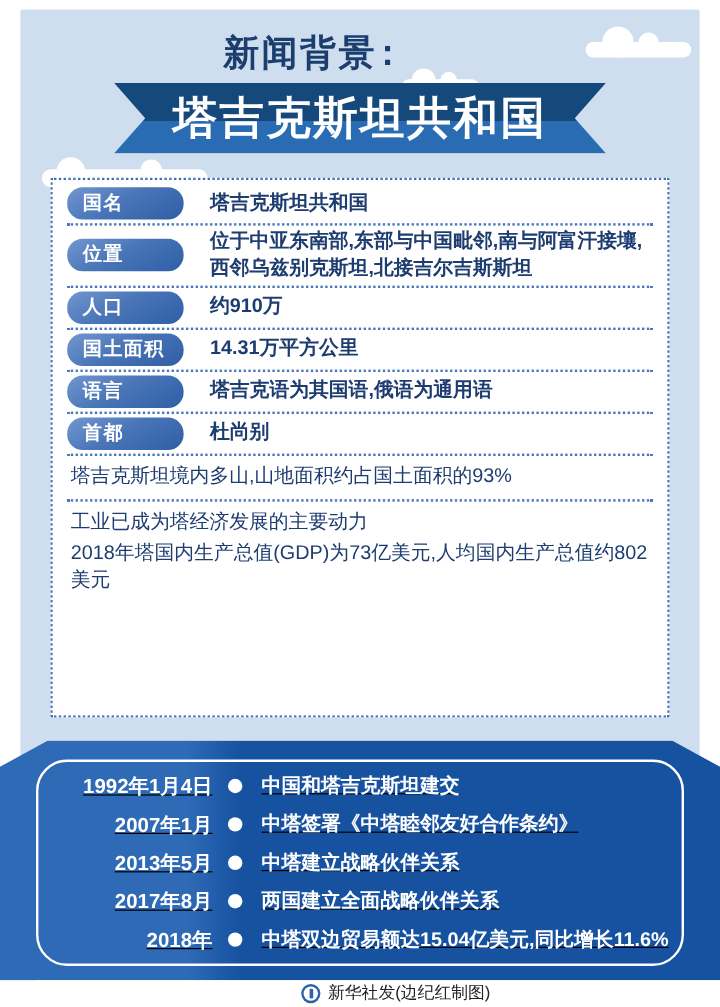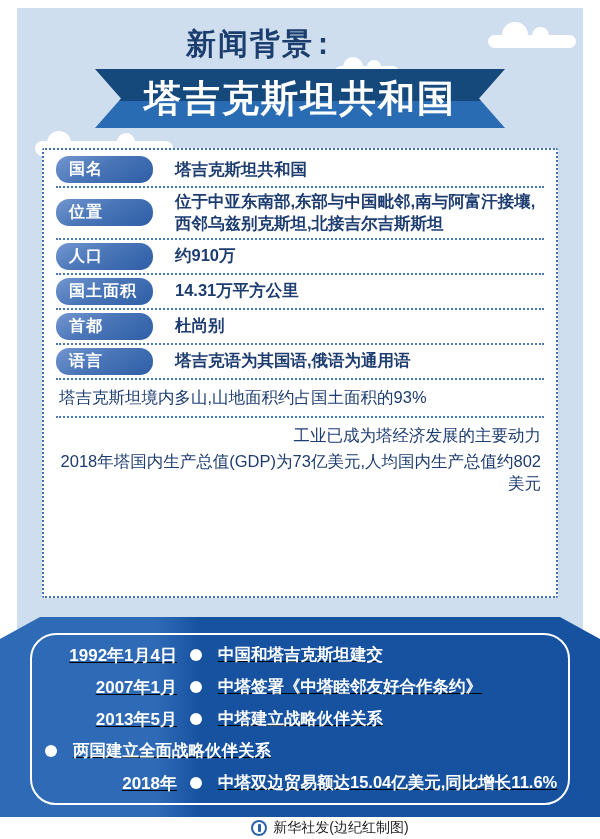--- a/index.html
+++ b/index.html
@@ -32,21 +32,21 @@
   
   .card{position:absolute;left:42px;top:148px;width:516px;height:450px;z-index:4;
         background:#fff;border:2px dotted #3f6fb5;border-radius:2px;box-sizing:border-box;
         padding:3px 12px;display:flex;flex-direction:column;overflow:hidden;}
   .fact-row{display:flex;align-items:center;border-bottom:2px dotted #4a78bb;padding:3px 0;}
   .pill{flex:none;width:97px;box-sizing:border-box;padding:3px 0 3px 13px;border-radius:13px;
         background:linear-gradient(150deg,#7397d0 0%,#4a76b8 45%,#2e5ea6 100%);
         color:#fff;font-size:16px;font-weight:bold;letter-spacing:1px;}
   .fact-value{margin-left:22px;flex:1;font-size:16.5px;font-weight:bold;color:#1d3c70;line-height:1.33;}
   .note{border-bottom:2px dotted #4a78bb;padding:7px 3px;}
-  .note:last-child{border-bottom:none;text-align:right;}
+  .note:last-child{border-bottom:none;}
   .note p{margin:0 0 4px 0;font-size:16.5px;font-weight:normal;color:#1d3c70;line-height:1.33;}
   .note p:last-child{margin-bottom:0;}
 
   
   .panel{position:absolute;left:0;top:617px;width:600px;height:200px;z-index:5;
          background:linear-gradient(90deg,#2e6ab6 0px,#2e6ab6 156px,#1652a0 200px,#1652a0 100%);
          clip-path:polygon(0 22px,40px 0,560px 0,100% 22px,100% 100%,0 100%);}
   .panel-box{position:absolute;left:30px;top:16px;width:540px;height:172px;box-sizing:border-box;
              border:2px solid #fff;border-radius:26px;
              display:flex;flex-direction:column;justify-content:center;text-decoration:underline;}
@@ -92,26 +92,26 @@
     </div>
     <div class="fact-row">
       <div class="pill">人口</div>
       <div class="fact-value">约910万</div>
     </div>
     <div class="fact-row">
       <div class="pill">国土面积</div>
       <div class="fact-value">14.31万平方公里</div>
     </div>
     <div class="fact-row">
+      <div class="pill">语言</div>
+      <div class="fact-value">塔吉克语为其国语,俄语为通用语</div>
+    </div>
+    <div class="fact-row">
       <div class="pill">首都</div>
       <div class="fact-value">杜尚别</div>
-    </div>
-    <div class="fact-row">
-      <div class="pill">语言</div>
-      <div class="fact-value">塔吉克语为其国语,俄语为通用语</div>
     </div>
 
     <div class="note">
       <p>塔吉克斯坦境内多山,山地面积约占国土面积的93%</p>
     </div>
     <div class="note">
       <p>工业已成为塔经济发展的主要动力</p>
       <p>2018年塔国内生产总值(GDP)为73亿美元,人均国内生产总值约802美元</p>
     </div>
   </div>
@@ -128,20 +128,21 @@
         <div class="tl-date">2007年1月</div>
         <div class="tl-bullet"></div>
         <div class="tl-event">中塔签署《中塔睦邻友好合作条约》</div>
       </div>
       <div class="tl-row">
         <div class="tl-date">2013年5月</div>
         <div class="tl-bullet"></div>
         <div class="tl-event">中塔建立战略伙伴关系</div>
       </div>
       <div class="tl-row">
+        <div class="tl-date">2017年8月</div>
         <div class="tl-bullet"></div>
         <div class="tl-event">两国建立全面战略伙伴关系</div>
       </div>
       <div class="tl-row">
         <div class="tl-date">2018年</div>
         <div class="tl-bullet"></div>
         <div class="tl-event">中塔双边贸易额达15.04亿美元,同比增长11.6%</div>
       </div>
 
     </div>

